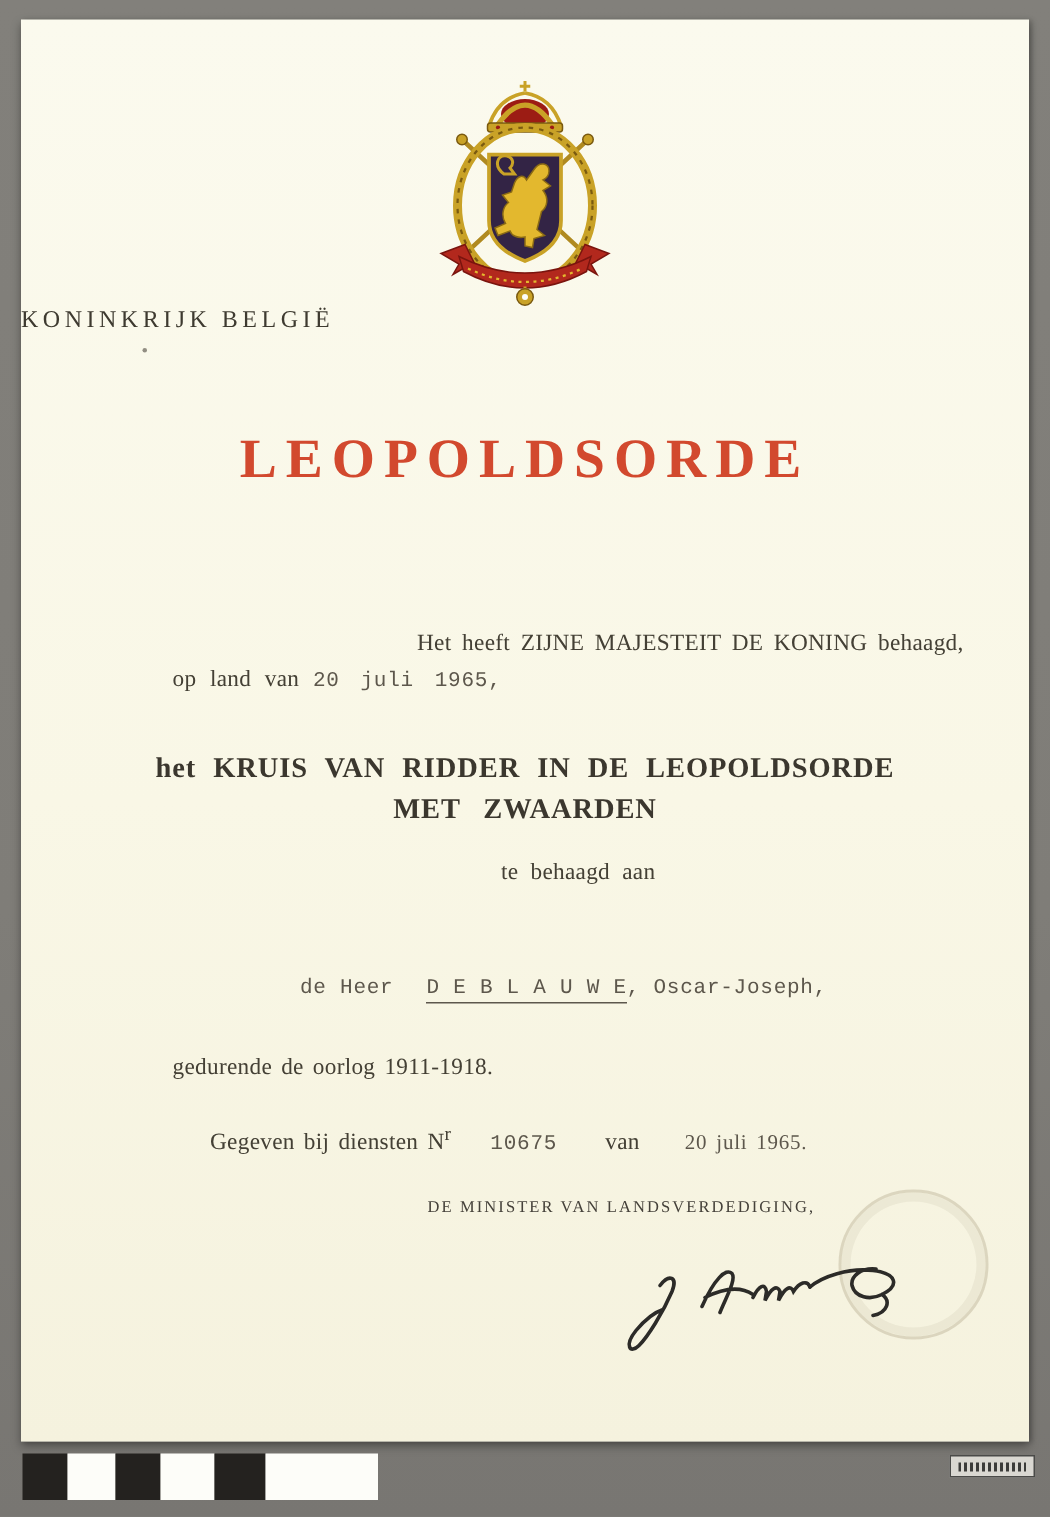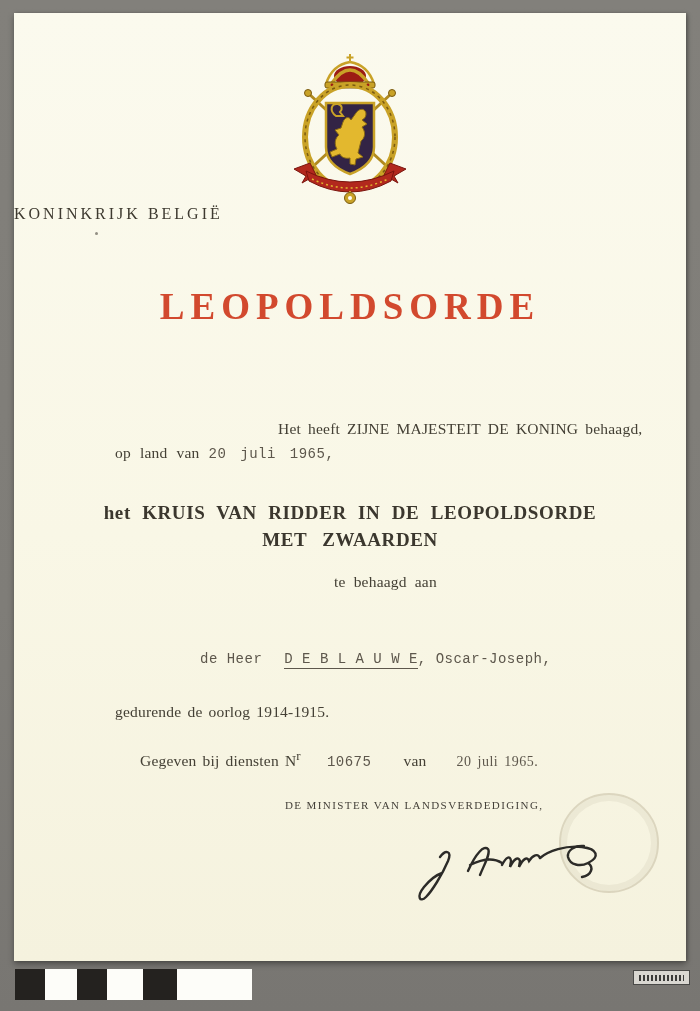--- a/index.html
+++ b/index.html
@@ -135,21 +135,21 @@
 
     <div class="abs award2">MET ZWAARDEN</div>
     <div class="abs award1">het KRUIS VAN RIDDER IN DE LEOPOLDSORDE</div>
 
     <div class="abs print grant">te behaagd aan</div>
 
     <div class="abs type recipient">
       <span>de Heer</span><span class="surname">D E B L A U W E</span><span>, Oscar-Joseph,</span>
     </div>
 
-    <div class="abs print reason2">gedurende de oorlog 1914-1915.</div>
+    <div class="abs print reason2">gedurende de oorlog 1911-1918.</div>
 
     <div class="abs print decree">
       <span><span>Gegeven bij diensten N</span><sup>r</sup></span>
       <span class="type num">10675</span>
       <span class="mid">van</span>
       <span class="type dt">20 juli 1965.</span>
     </div>
 
     <div class="abs minister">DE MINISTER VAN LANDSVERDEDIGING,</div>
 

